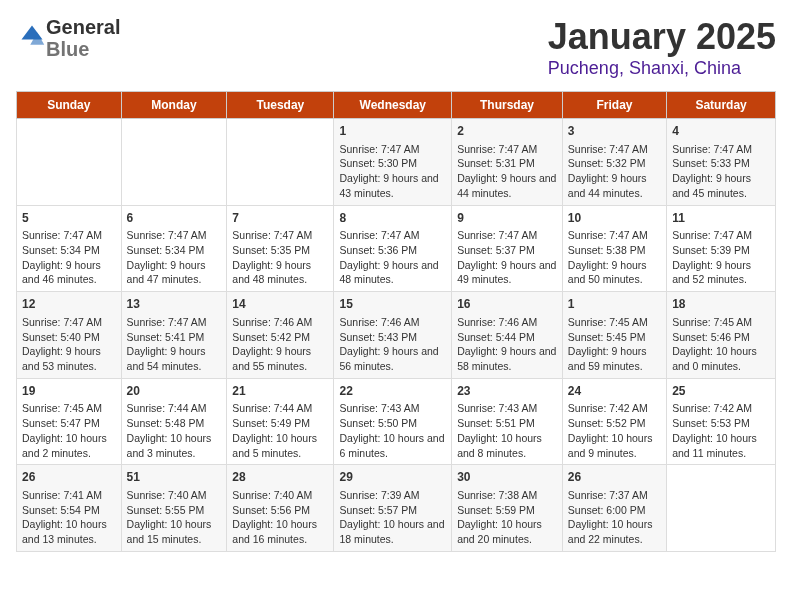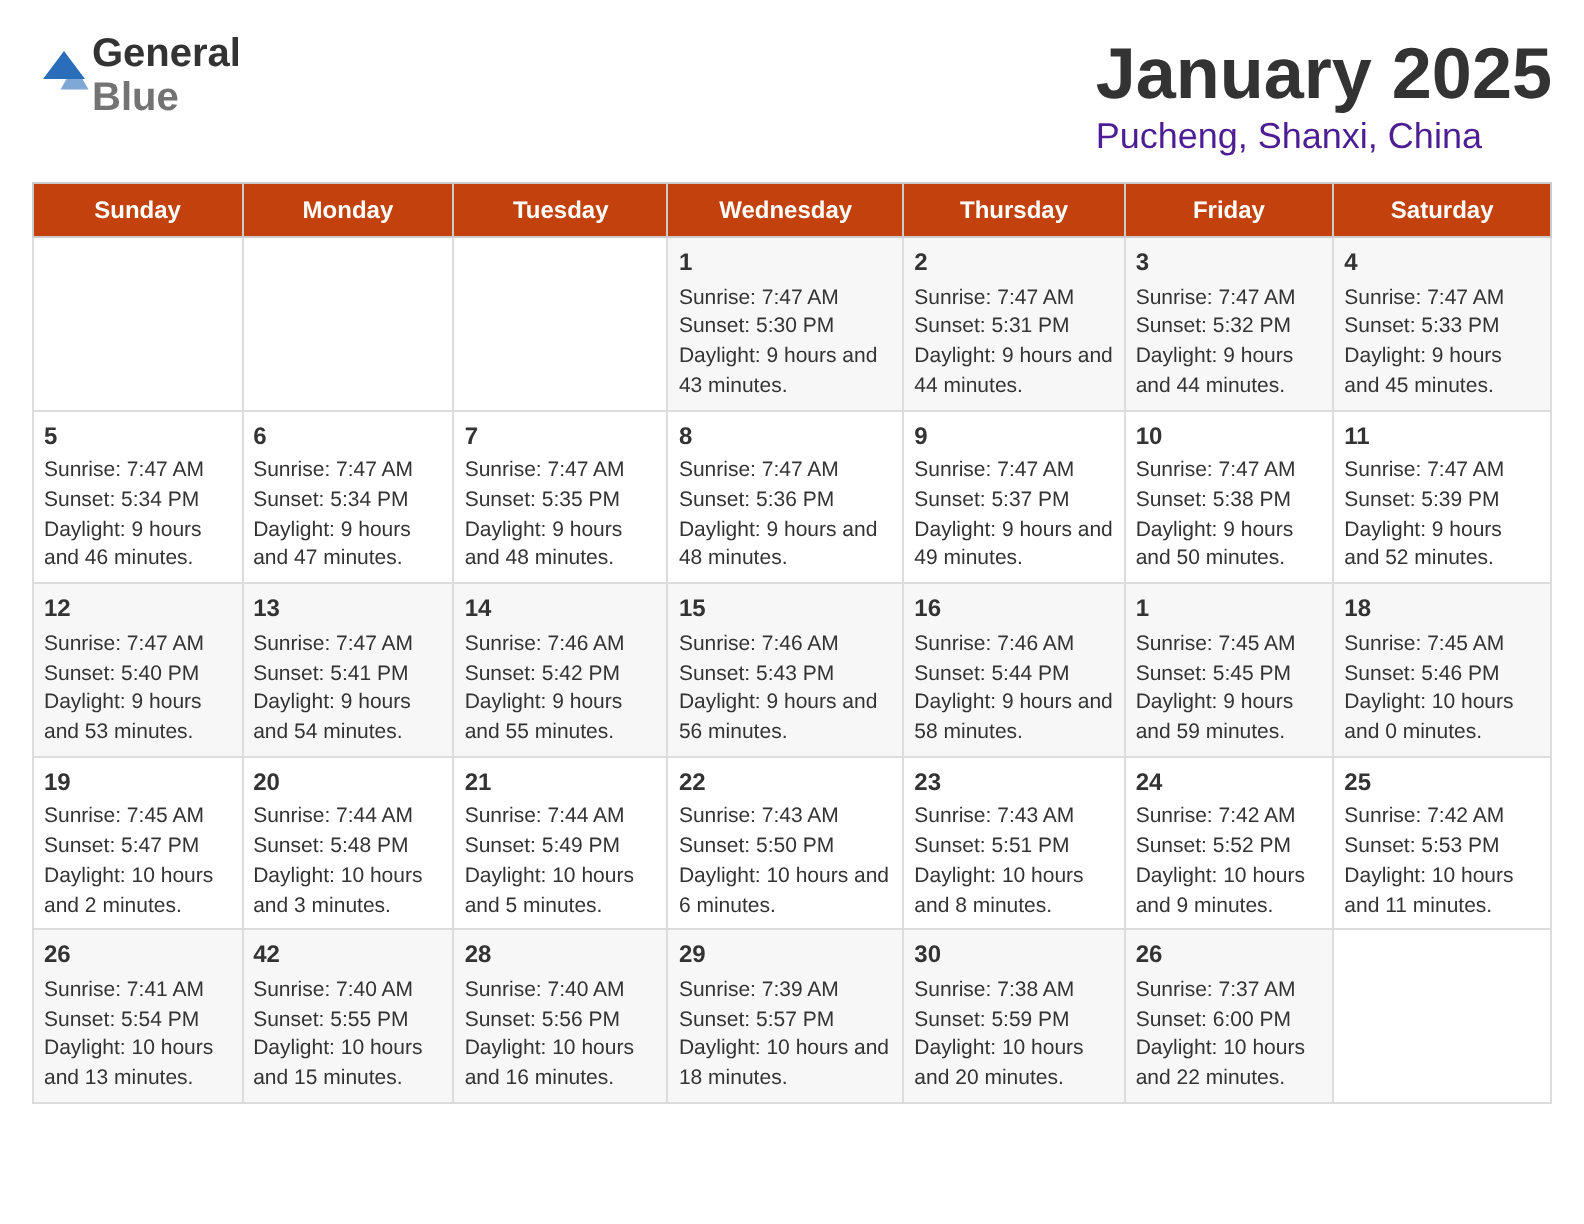--- a/index.html
+++ b/index.html
@@ -149,21 +149,21 @@
         <td><span class="day-num">19</span>Sunrise: 7:45 AM<br>Sunset: 5:47 PM<br>Daylight: 10 hours and 2 minutes.<br></td>
         <td><span class="day-num">20</span>Sunrise: 7:44 AM<br>Sunset: 5:48 PM<br>Daylight: 10 hours and 3 minutes.<br></td>
         <td><span class="day-num">21</span>Sunrise: 7:44 AM<br>Sunset: 5:49 PM<br>Daylight: 10 hours and 5 minutes.<br></td>
         <td><span class="day-num">22</span>Sunrise: 7:43 AM<br>Sunset: 5:50 PM<br>Daylight: 10 hours and 6 minutes.<br></td>
         <td><span class="day-num">23</span>Sunrise: 7:43 AM<br>Sunset: 5:51 PM<br>Daylight: 10 hours and 8 minutes.<br></td>
         <td><span class="day-num">24</span>Sunrise: 7:42 AM<br>Sunset: 5:52 PM<br>Daylight: 10 hours and 9 minutes.<br></td>
         <td><span class="day-num">25</span>Sunrise: 7:42 AM<br>Sunset: 5:53 PM<br>Daylight: 10 hours and 11 minutes.<br></td>
       </tr>
       <tr>
         <td><span class="day-num">26</span>Sunrise: 7:41 AM<br>Sunset: 5:54 PM<br>Daylight: 10 hours and 13 minutes.<br></td>
-        <td><span class="day-num">42</span>Sunrise: 7:40 AM<br>Sunset: 5:55 PM<br>Daylight: 10 hours and 15 minutes.<br></td>
+        <td><span class="day-num">51</span>Sunrise: 7:40 AM<br>Sunset: 5:55 PM<br>Daylight: 10 hours and 15 minutes.<br></td>
         <td><span class="day-num">28</span>Sunrise: 7:40 AM<br>Sunset: 5:56 PM<br>Daylight: 10 hours and 16 minutes.<br></td>
         <td><span class="day-num">29</span>Sunrise: 7:39 AM<br>Sunset: 5:57 PM<br>Daylight: 10 hours and 18 minutes.<br></td>
         <td><span class="day-num">30</span>Sunrise: 7:38 AM<br>Sunset: 5:59 PM<br>Daylight: 10 hours and 20 minutes.<br></td>
         <td><span class="day-num">26</span>Sunrise: 7:37 AM<br>Sunset: 6:00 PM<br>Daylight: 10 hours and 22 minutes.<br></td>
         <td class="empty"></td>
       </tr>
     </tbody>
 </table>
 
 </body></html>

